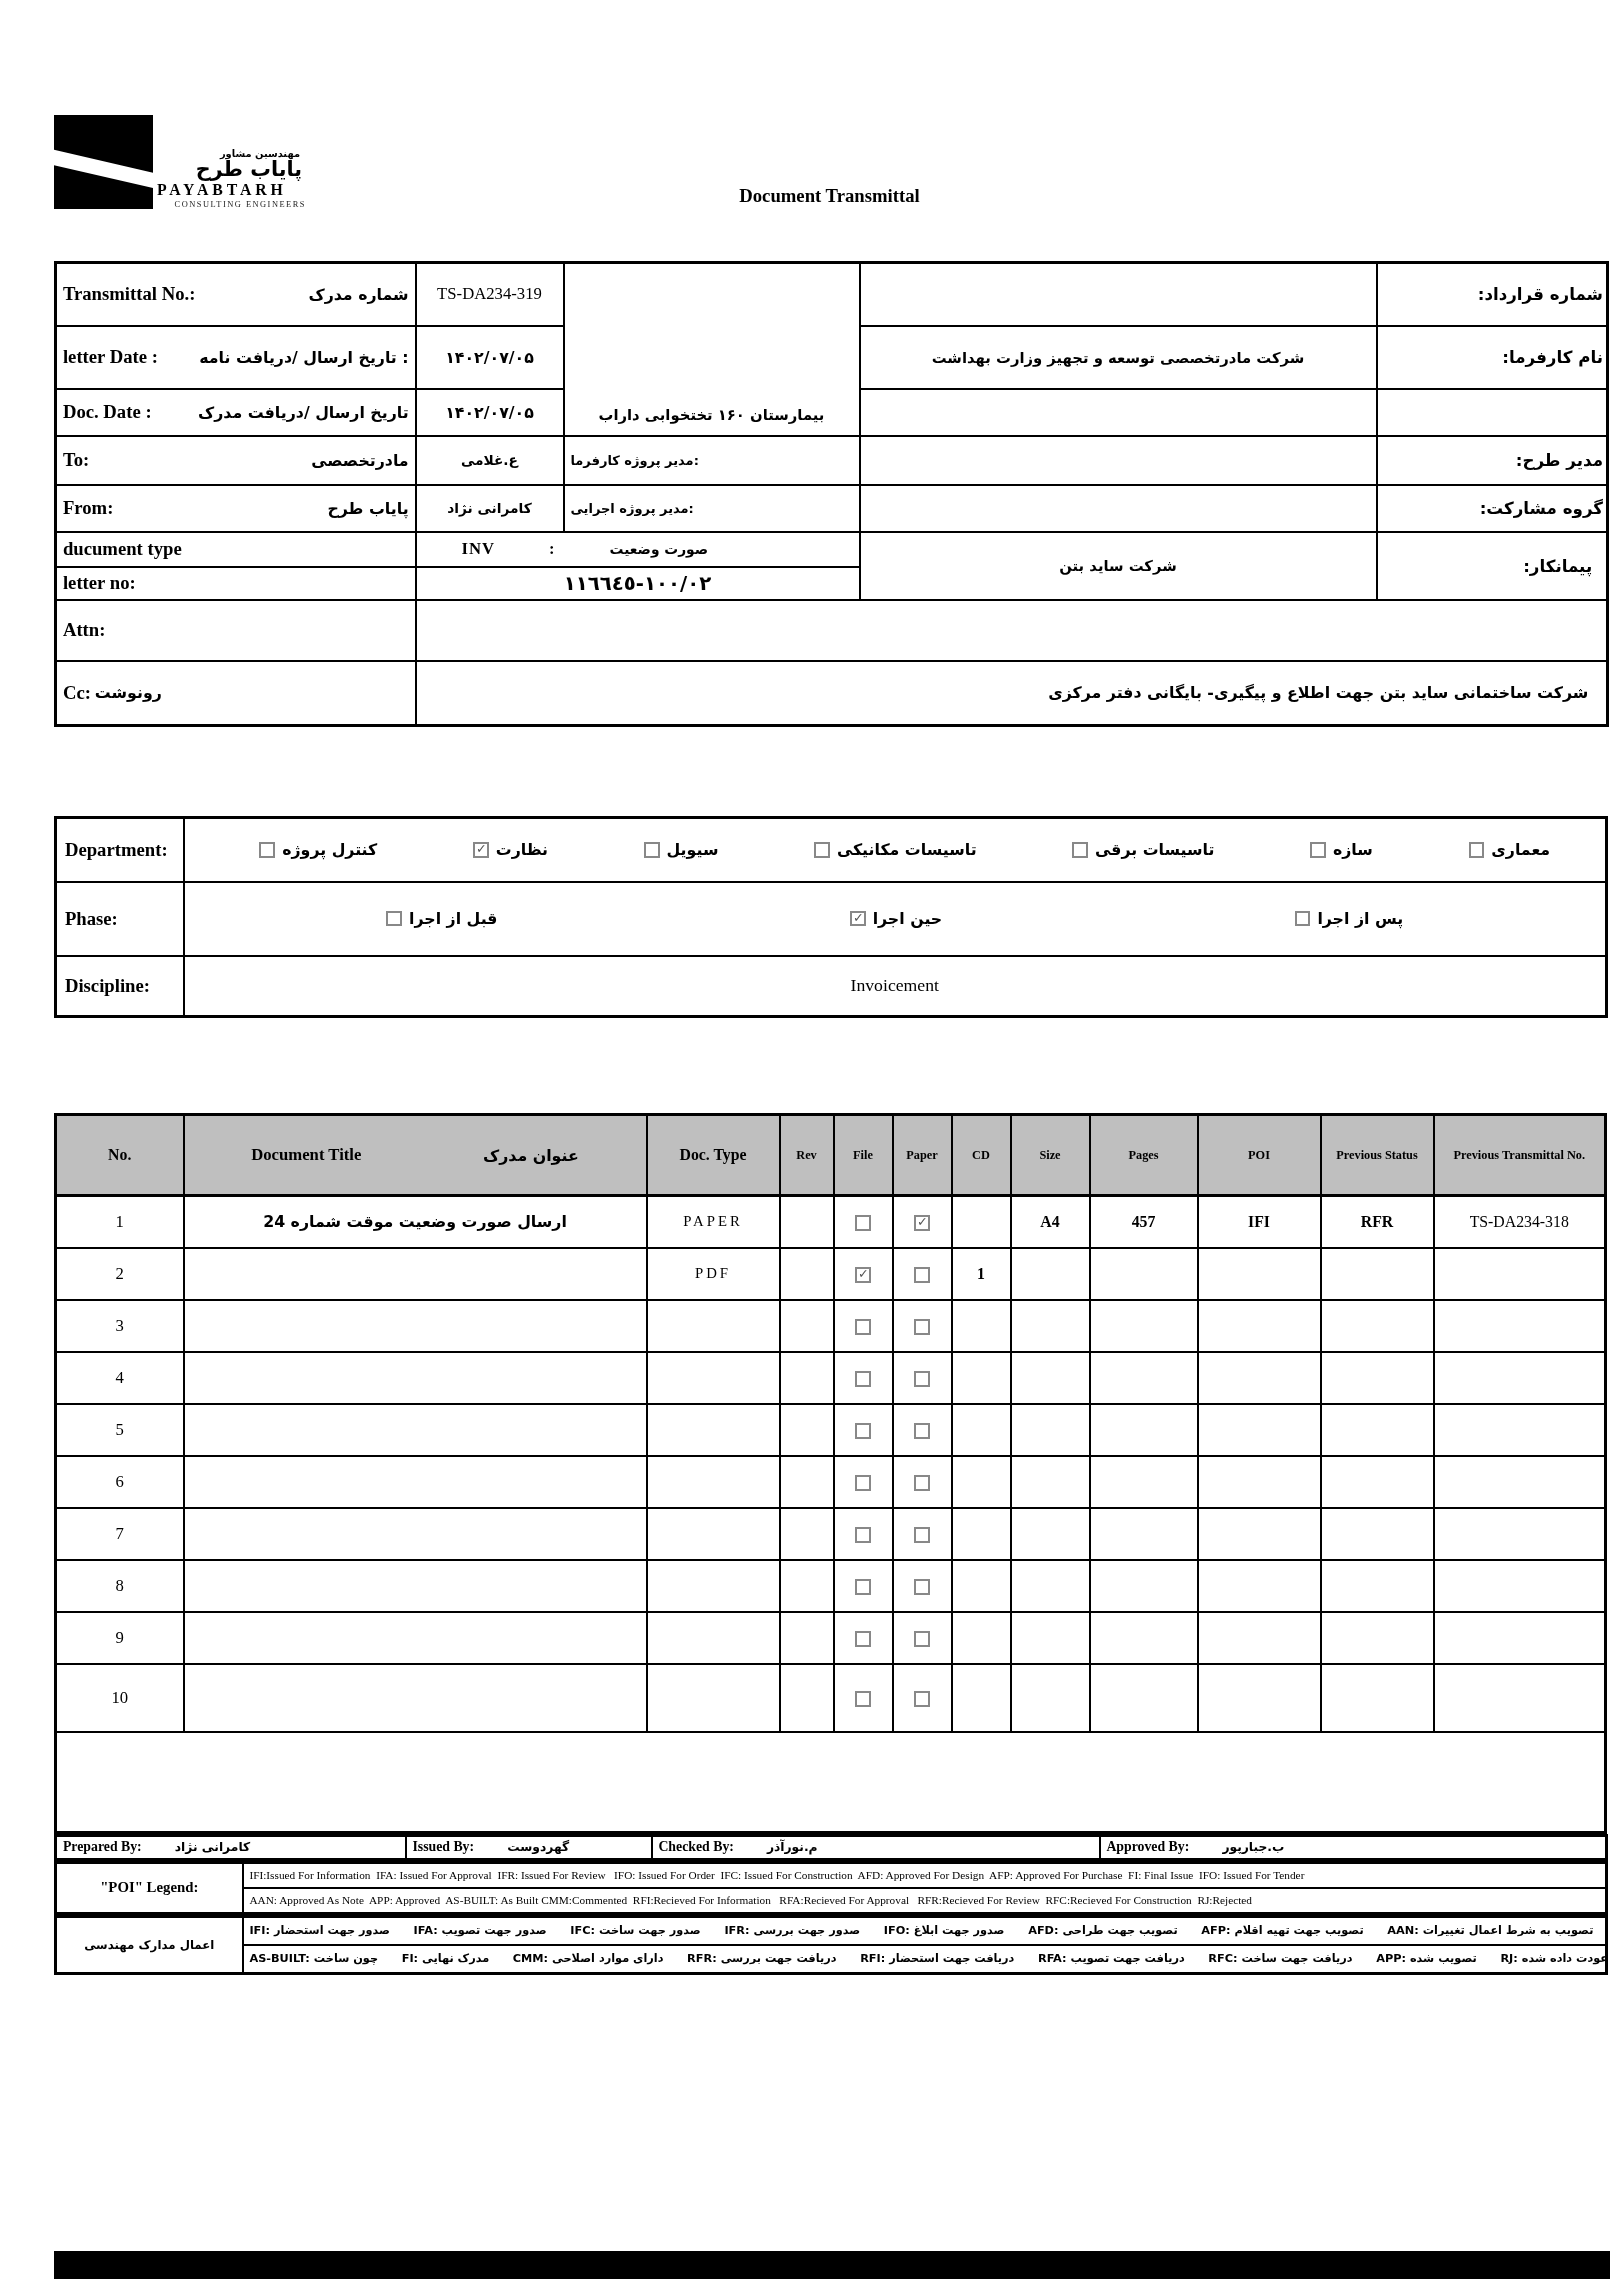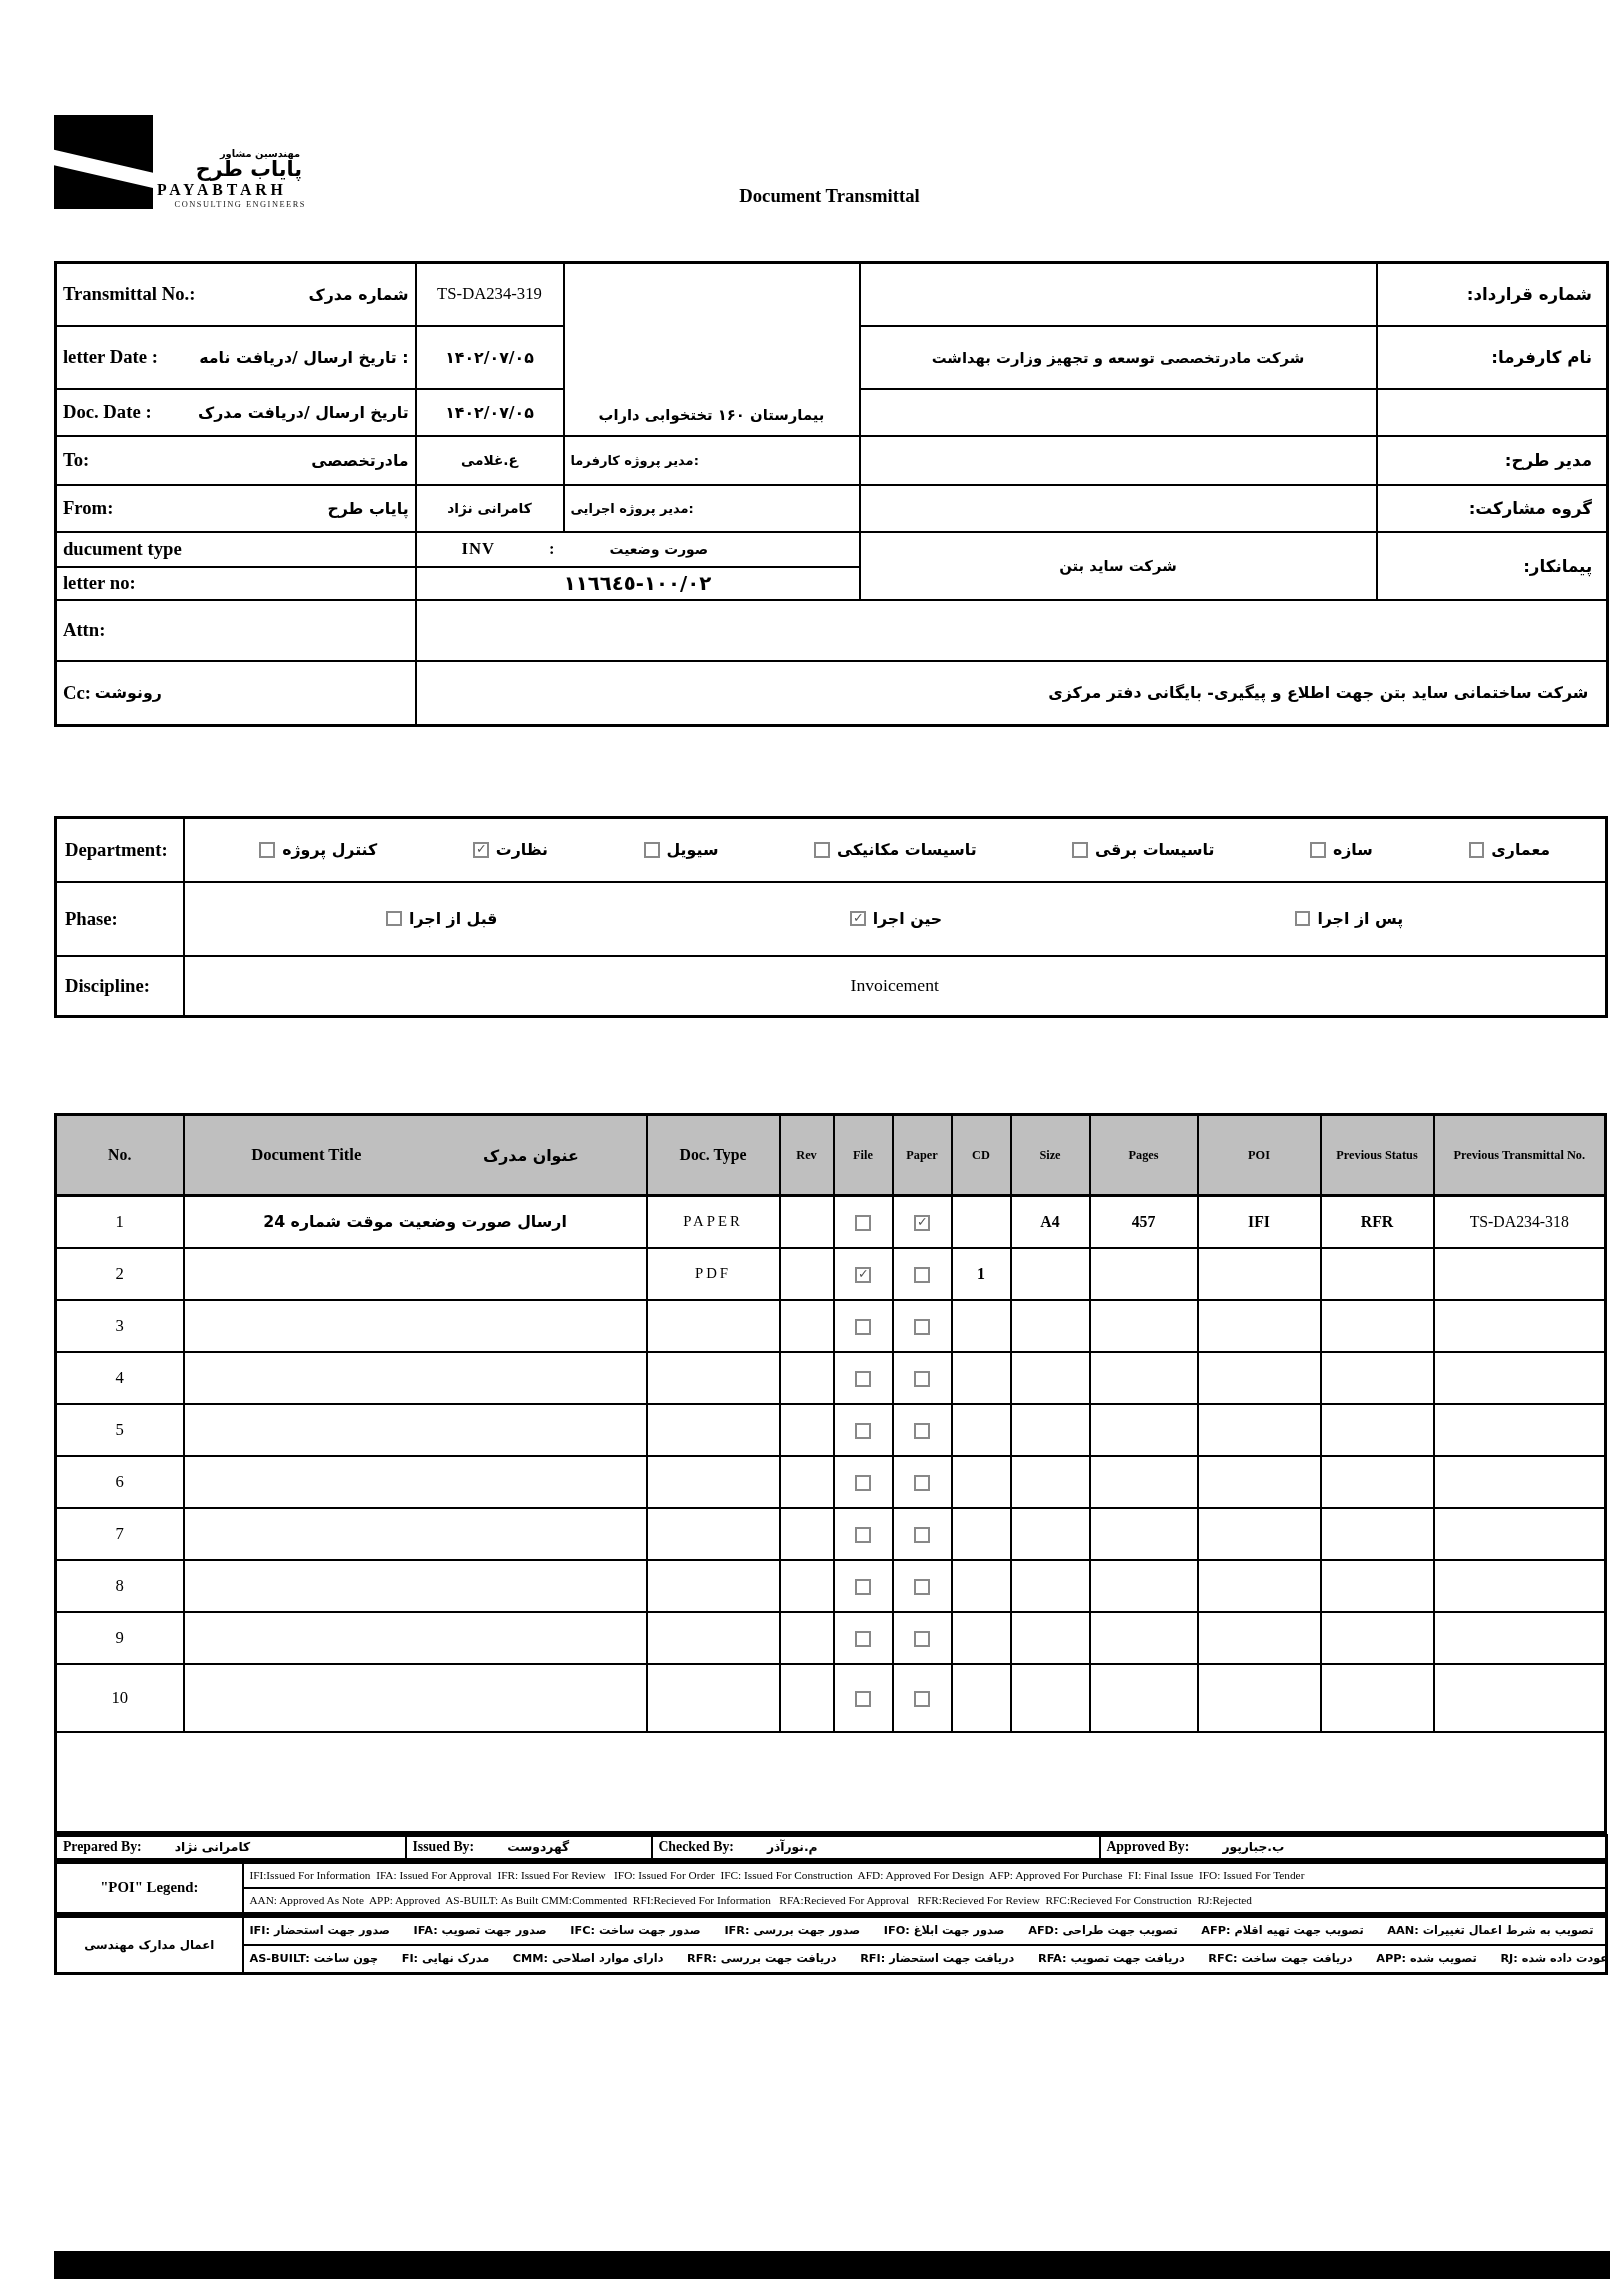--- a/index.html
+++ b/index.html
@@ -35,21 +35,21 @@
   .lbl { }
   .lbl-flex { display:flex; justify-content:space-between; align-items:center; }
   .lbl-start { display:flex; justify-content:flex-start; gap:3.9px; align-items:center; }
   .lbl .en { font-size:18.7px; font-weight:bold; }
   .lbl .fa { font-size:15.8px; font-weight:bold; }
   .val-ctr { text-align:center;margin-top:16px; }
   .val-ctr.fa { font-size:15.8px; font-weight:bold; }
   .project-cell { vertical-align:bottom; text-align:center; padding-bottom:9.9px; }
   .project-cell .fa { font-size:14.8px; font-weight:bold; }
   .mid-role { text-align:left; font-size:13px; font-weight:bold; }
-  .rlbl { direction:rtl; text-align:right; font-size:16.7px; font-weight:bold; padding-right:14px; }
+  .rlbl { direction:rtl; text-align:right; font-size:16.7px; font-weight:bold; padding-right:3px; }
   .rval { text-align:center; font-size:14.8px; font-weight:bold; }
   .inv-cell { display:flex; align-items:center; gap:54px; padding-left:39px; }
   .inv-cell .en { font-size:16.7px; font-weight:bold; letter-spacing:1px; }
   .inv-cell .fa { font-size:13.8px; font-weight:bold; }
   .letterno { text-align:center; font-size:19.7px; font-weight:bold; }
   .cc-val { direction:rtl; text-align:right; padding-right:17.7px; font-size:15.8px; font-weight:bold; }
 
   
   .cb { display:inline-block; width:15.8px; height:15.8px; border:2px solid #888; background:#fff;
         position:relative; vertical-align:middle; flex:none; }

